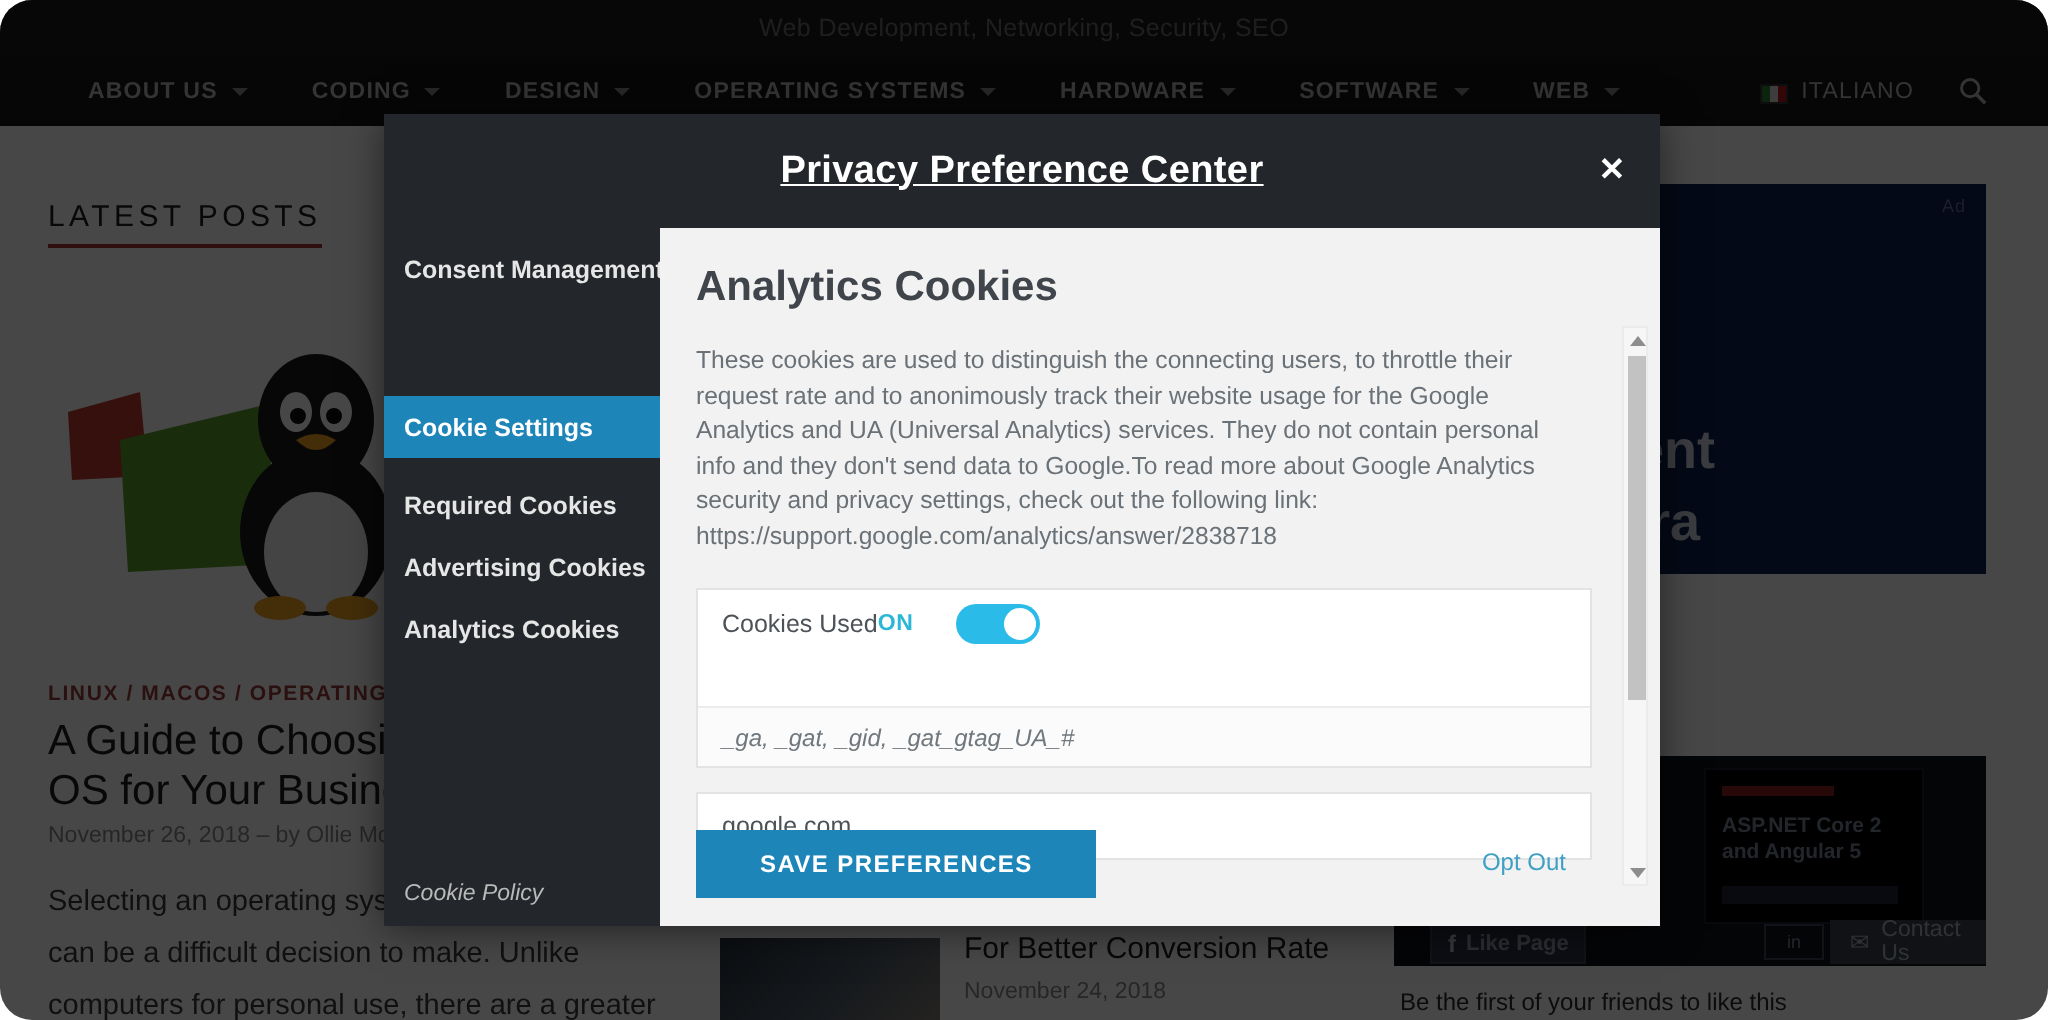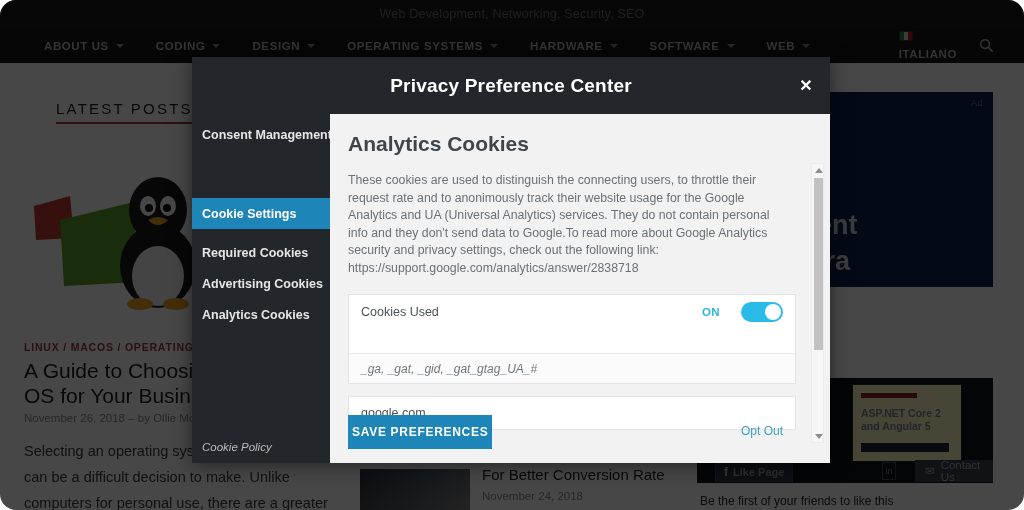--- a/index.html
+++ b/index.html
@@ -40,32 +40,32 @@
   }
   .caret {
     width: 0; height: 0; border-left: 4px solid transparent;
     border-right: 4px solid transparent; border-top: 4px solid #8d8d8d;
     display: inline-block;
   }
   .nav-right {
     margin-left: auto; display: flex; align-items: center;
     padding-right: 30px; gap: 22px;
   }
-  .lang { display: flex; align-items: flex-start; gap: 7px; color: #b9b9b9;
-          font-size: 11.5px; font-weight: 700; letter-spacing: .6px; cursor: pointer; flex-direction: column; }
+  .lang { display: flex; align-items: flex-end; gap: 7px; color: #b9b9b9;
+          font-size: 11.5px; font-weight: 400; letter-spacing: .6px; cursor: pointer; }
   .flag { width: 14px; height: 10px; display: flex; border: 1px solid #333; }
   .flag i { display: block; width: 33.33%; height: 100%; }
   .flag .g { background: #2e7d32; } .flag .w { background: #dcdcdc; } .flag .r { background: #b71c1c; }
   .search-ic { width: 15px; height: 15px; cursor: pointer; }
 
   
   .latest-posts {
     position: absolute; left: 24px; top: 100px;
     font-size: 15px; letter-spacing: 2.2px; color: #1d1d1d; font-weight: 400;
-    border-bottom: 2px solid #a33; padding-bottom: 5px; margin-left: 32px;
+    border-bottom: 2px solid #a33; padding-bottom: 5px;
   }
   .thumb-os {
     position: absolute; left: 24px; top: 148px; width: 178px; height: 178px;
     background: #fdfdfd; overflow: hidden;
   }
   .win-logo { position: absolute; left: 6px; top: 38px; width: 116px; height: 112px; }
   .tux { position: absolute; left: 86px; top: 22px; width: 96px; height: 140px; }
 
   .cat-line {
     position: absolute; left: 24px; top: 341px; font-size: 10.5px;
@@ -101,36 +101,36 @@
   .ad-blue .l1 { position: absolute; left: 18px; top: 28px; font-size: 27px; color: #cfd7e6; font-weight: 700; }
   .ad-blue .l2 { position: absolute; left: 18px; top: 82px; font-size: 27px; color: #cfd7e6; font-weight: 700; }
   .ad-blue .l3 { position: absolute; left: 18px; top: 118px; font-size: 27px; color: #cfd7e6; font-weight: 700; }
   .ad-blue .l4 { position: absolute; left: 18px; top: 154px; font-size: 27px; color: #cfd7e6; font-weight: 700; }
 
   .widget-dark {
     position: absolute; left: 697px; top: 378px; width: 296px; height: 105px;
     background: #10131c; overflow: hidden;
   }
   .wd-book { position: absolute; left: 155px; top: 6px; width: 110px; height: 78px;
-             background: #fef9c3; border: 1px solid #1b2030; }
+             background: #000000; border: 1px solid #1b2030; }
   .wd-book .bar { position: absolute; left: 8px; top: 8px; width: 56px; height: 5px; background: #8b2020; }
   .wd-book .t1 { position: absolute; left: 8px; top: 22px; font-size: 10.5px; color: #7b8596; font-weight: 700; line-height: 13px; width: 95px;}
   .wd-book .t2 { position: absolute; left: 8px; top: 58px; width: 88px; height: 9px; background: #1d2536; }
   .fb-like {
     position: absolute; left: 18px; top: 84px; height: 20px;
     background: #2d3544; border: 1px solid #3d4656; display: flex;
     align-items: center; gap: 5px; padding: 0 8px; color: #9aa3b2; font-size: 11px; font-weight: 700;
   }
   .fb-f { font-weight: 700; font-size: 12px; color: #c3cad6; }
   .contact-btn {
     position: absolute; left: 218px; top: 82px; height: 22px;
     background: #39414f; display: flex; align-items: center; gap: 6px;
     padding: 0 10px; color: #aab2bf; font-size: 11.5px;
   }
-  .sq-ic { position: absolute; left: 185px; top: 84px; width: 14px; height: 18px;
+  .sq-ic { position: absolute; left: 185px; top: 84px; width: 30px; height: 18px;
            border: 1px solid #3d4656; color: #7b8596; font-size: 9px;
            display:flex; align-items:center; justify-content:center; }
   .below-widget {
     position: absolute; left: 700px; top: 494px; font-size: 12px; color: #2b2b2b;
   }
 
   
   #dim {
     position: absolute; inset: 0; background: rgba(0,0,0,.72);
   }
@@ -139,21 +139,21 @@
   #modal {
     position: absolute; left: 192px; top: 57px; width: 638px; height: 406px;
     background: #23272b;
     box-shadow: 0 2px 18px rgba(0,0,0,.5);
   }
   .modal-head {
     position: relative; height: 57px; display: flex; align-items: center;
     justify-content: center;
   }
   .modal-title {
-    color: #ffffff; font-size: 19px; font-weight: 700; letter-spacing: .2px;
+    color: #ffffff; font-size: 19px; font-weight: 700; letter-spacing: .2px; text-decoration: underline;
   }
   .modal-close {
     position: absolute; right: 14px; top: 50%; transform: translateY(-50%);
     color: #ffffff; font-size: 16px; font-weight: 700; cursor: pointer;
     width: 20px; height: 20px; display: flex; align-items: center; justify-content: center;
     line-height: 1;
   }
 
   .modal-body { position: relative; height: 349px; }
 
@@ -190,21 +190,21 @@
   .panel-desc {
     position: relative; font-size: 12.3px; line-height: 17.5px; color: #6a7177;
     width: 448px; padding-right: 4px;
   }
 
   .cookie-box {
     margin-top: 17px; width: 448px; background: #ffffff;
     border: 1px solid #e3e3e3;
   }
   .cookie-row {
-    height: 34px; display: flex; align-items: center; justify-content: space-between;
+    height: 34px; display: flex; align-items: center; 
     padding: 0 12px;
   }
   .cookie-row-label { font-size: 12.5px; color: #4c5257; }
   .toggle-wrap { display: flex; align-items: center; gap: 21px; }
   .toggle-on-text { color: #2bb7d6; font-size: 11.5px; font-weight: 700; letter-spacing: .4px; }
   .toggle {
     width: 42px; height: 20px; border-radius: 10px; background: #2bbbe8;
     position: relative; cursor: pointer;
   }
   .toggle .knob {
@@ -241,21 +241,21 @@
   .ps-thumb {
     position: absolute; left: 2px; top: 14px; width: 9px; height: 172px;
     background: #c2c2c2;
   }
 
   .save-btn {
     position: absolute; left: 18px; bottom: 14px;
     background: #1e85b8; color: #ffffff; border: none;
     font-family: "Liberation Sans", sans-serif;
     font-size: 12px; font-weight: 700; letter-spacing: .7px;
-    padding: 10px 4px; cursor: pointer;
+    padding: 10px 32px; cursor: pointer;
   }
 </style>
 </head>
 <body>
 
 <div id="page">
 
   <div id="site">
 
     <div class="topbar">

